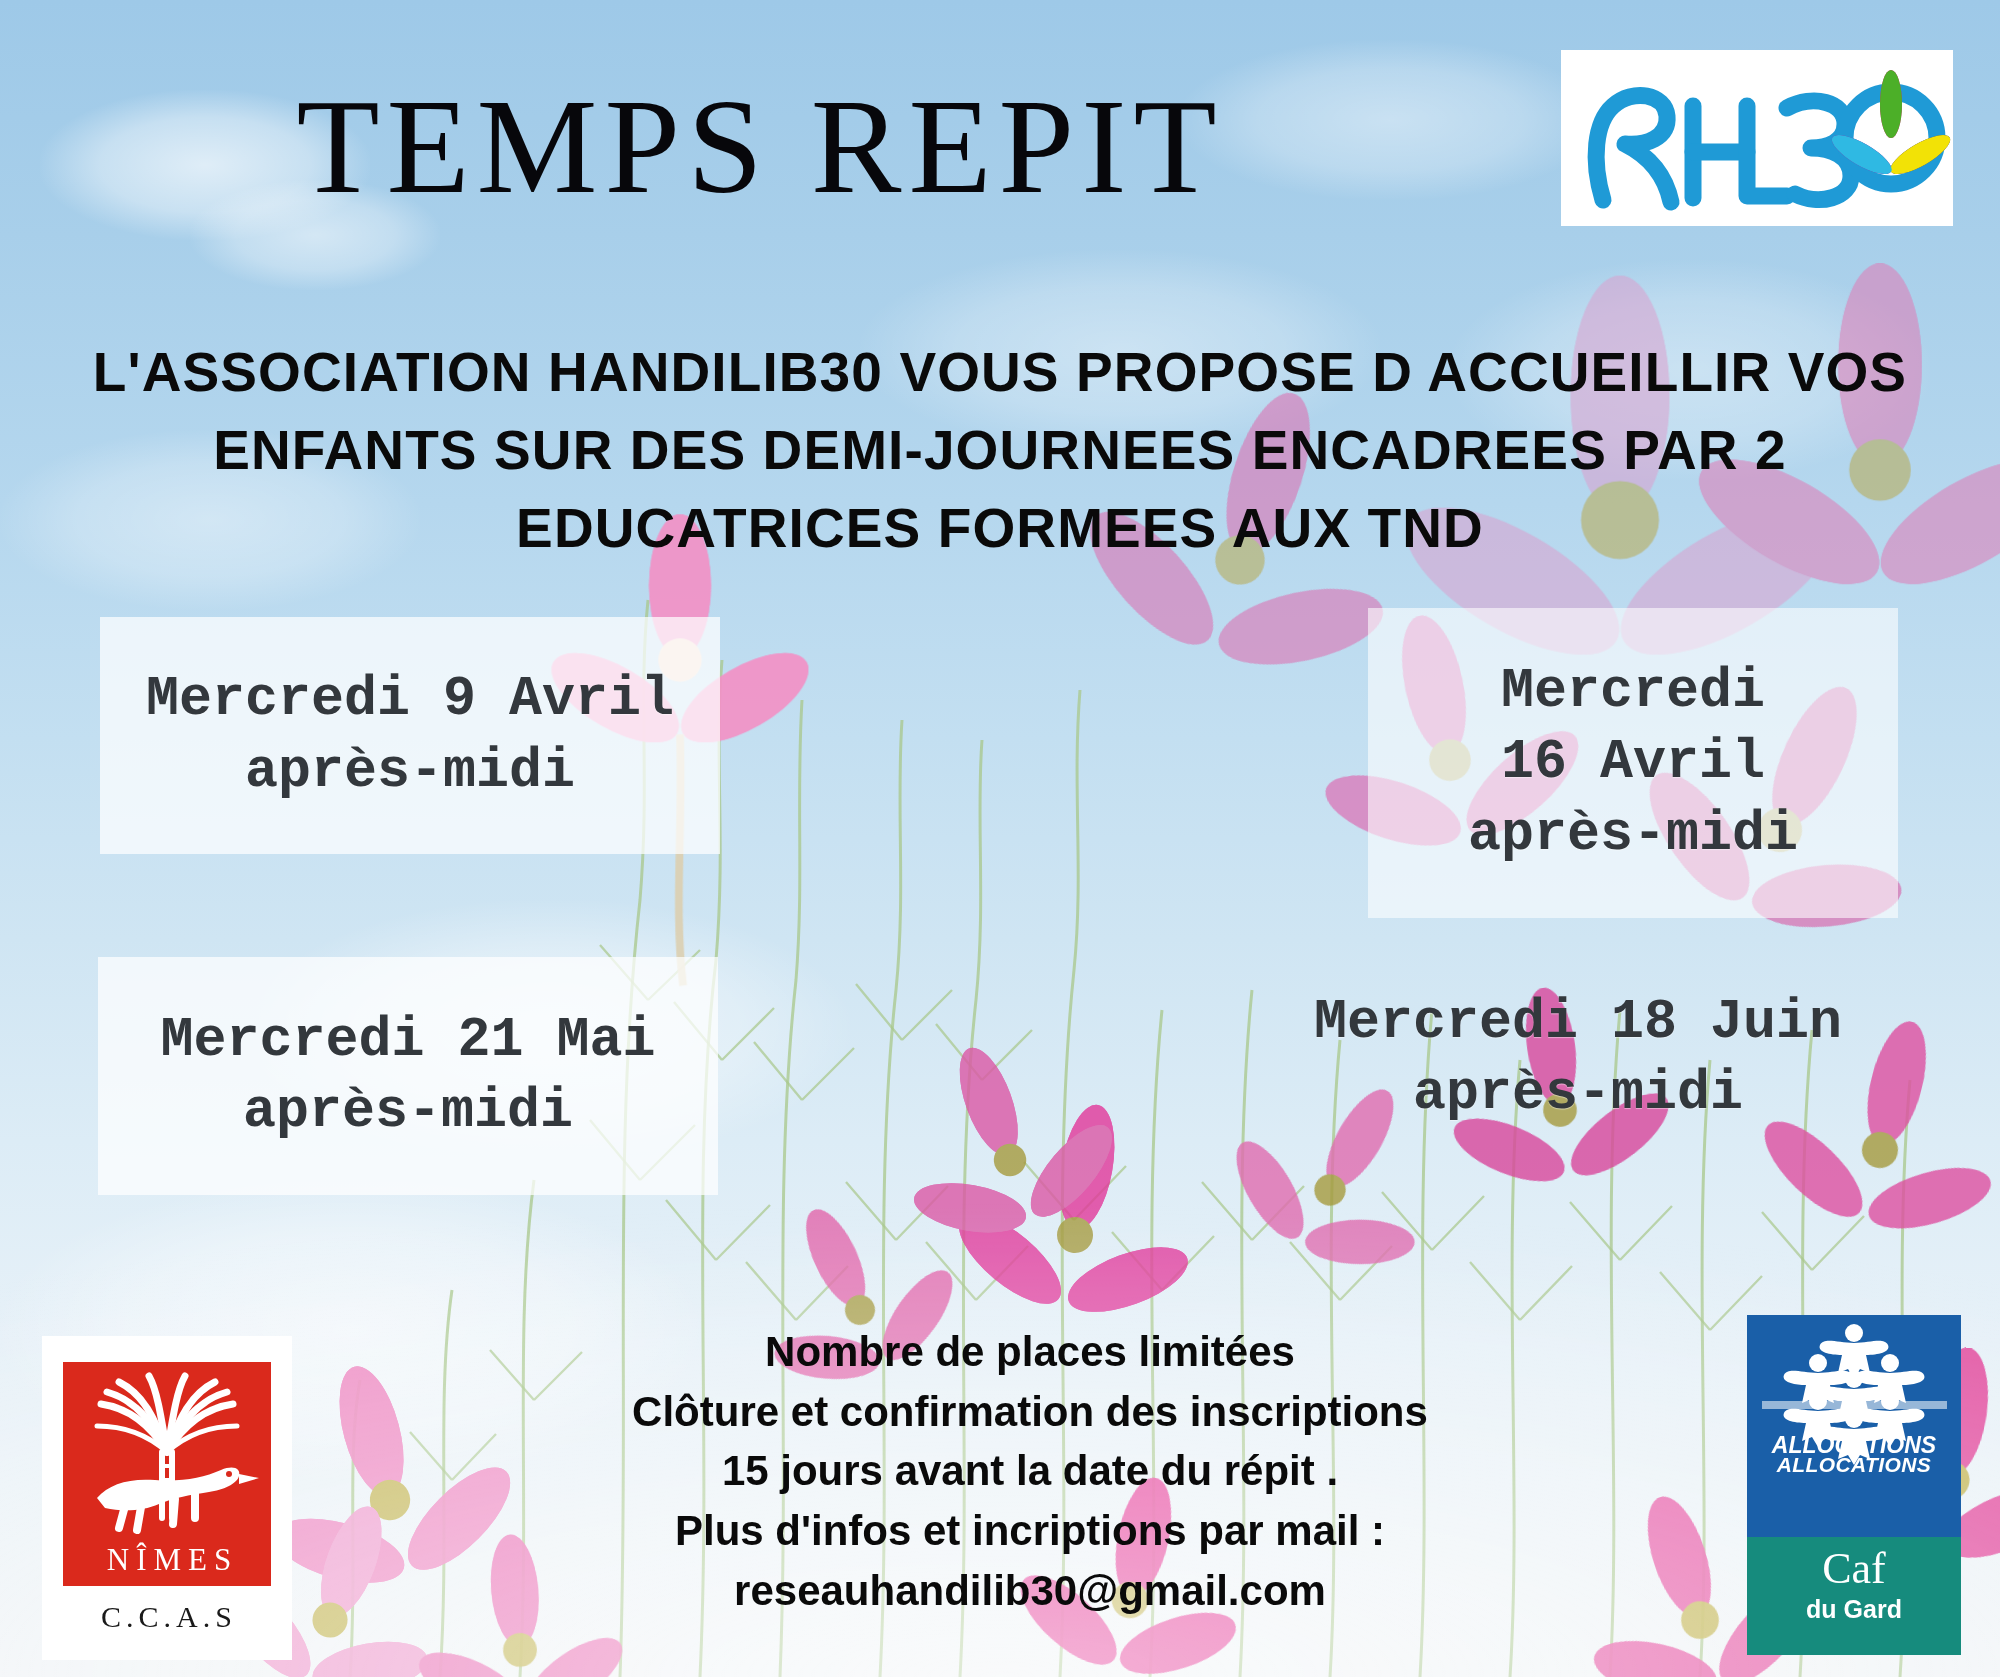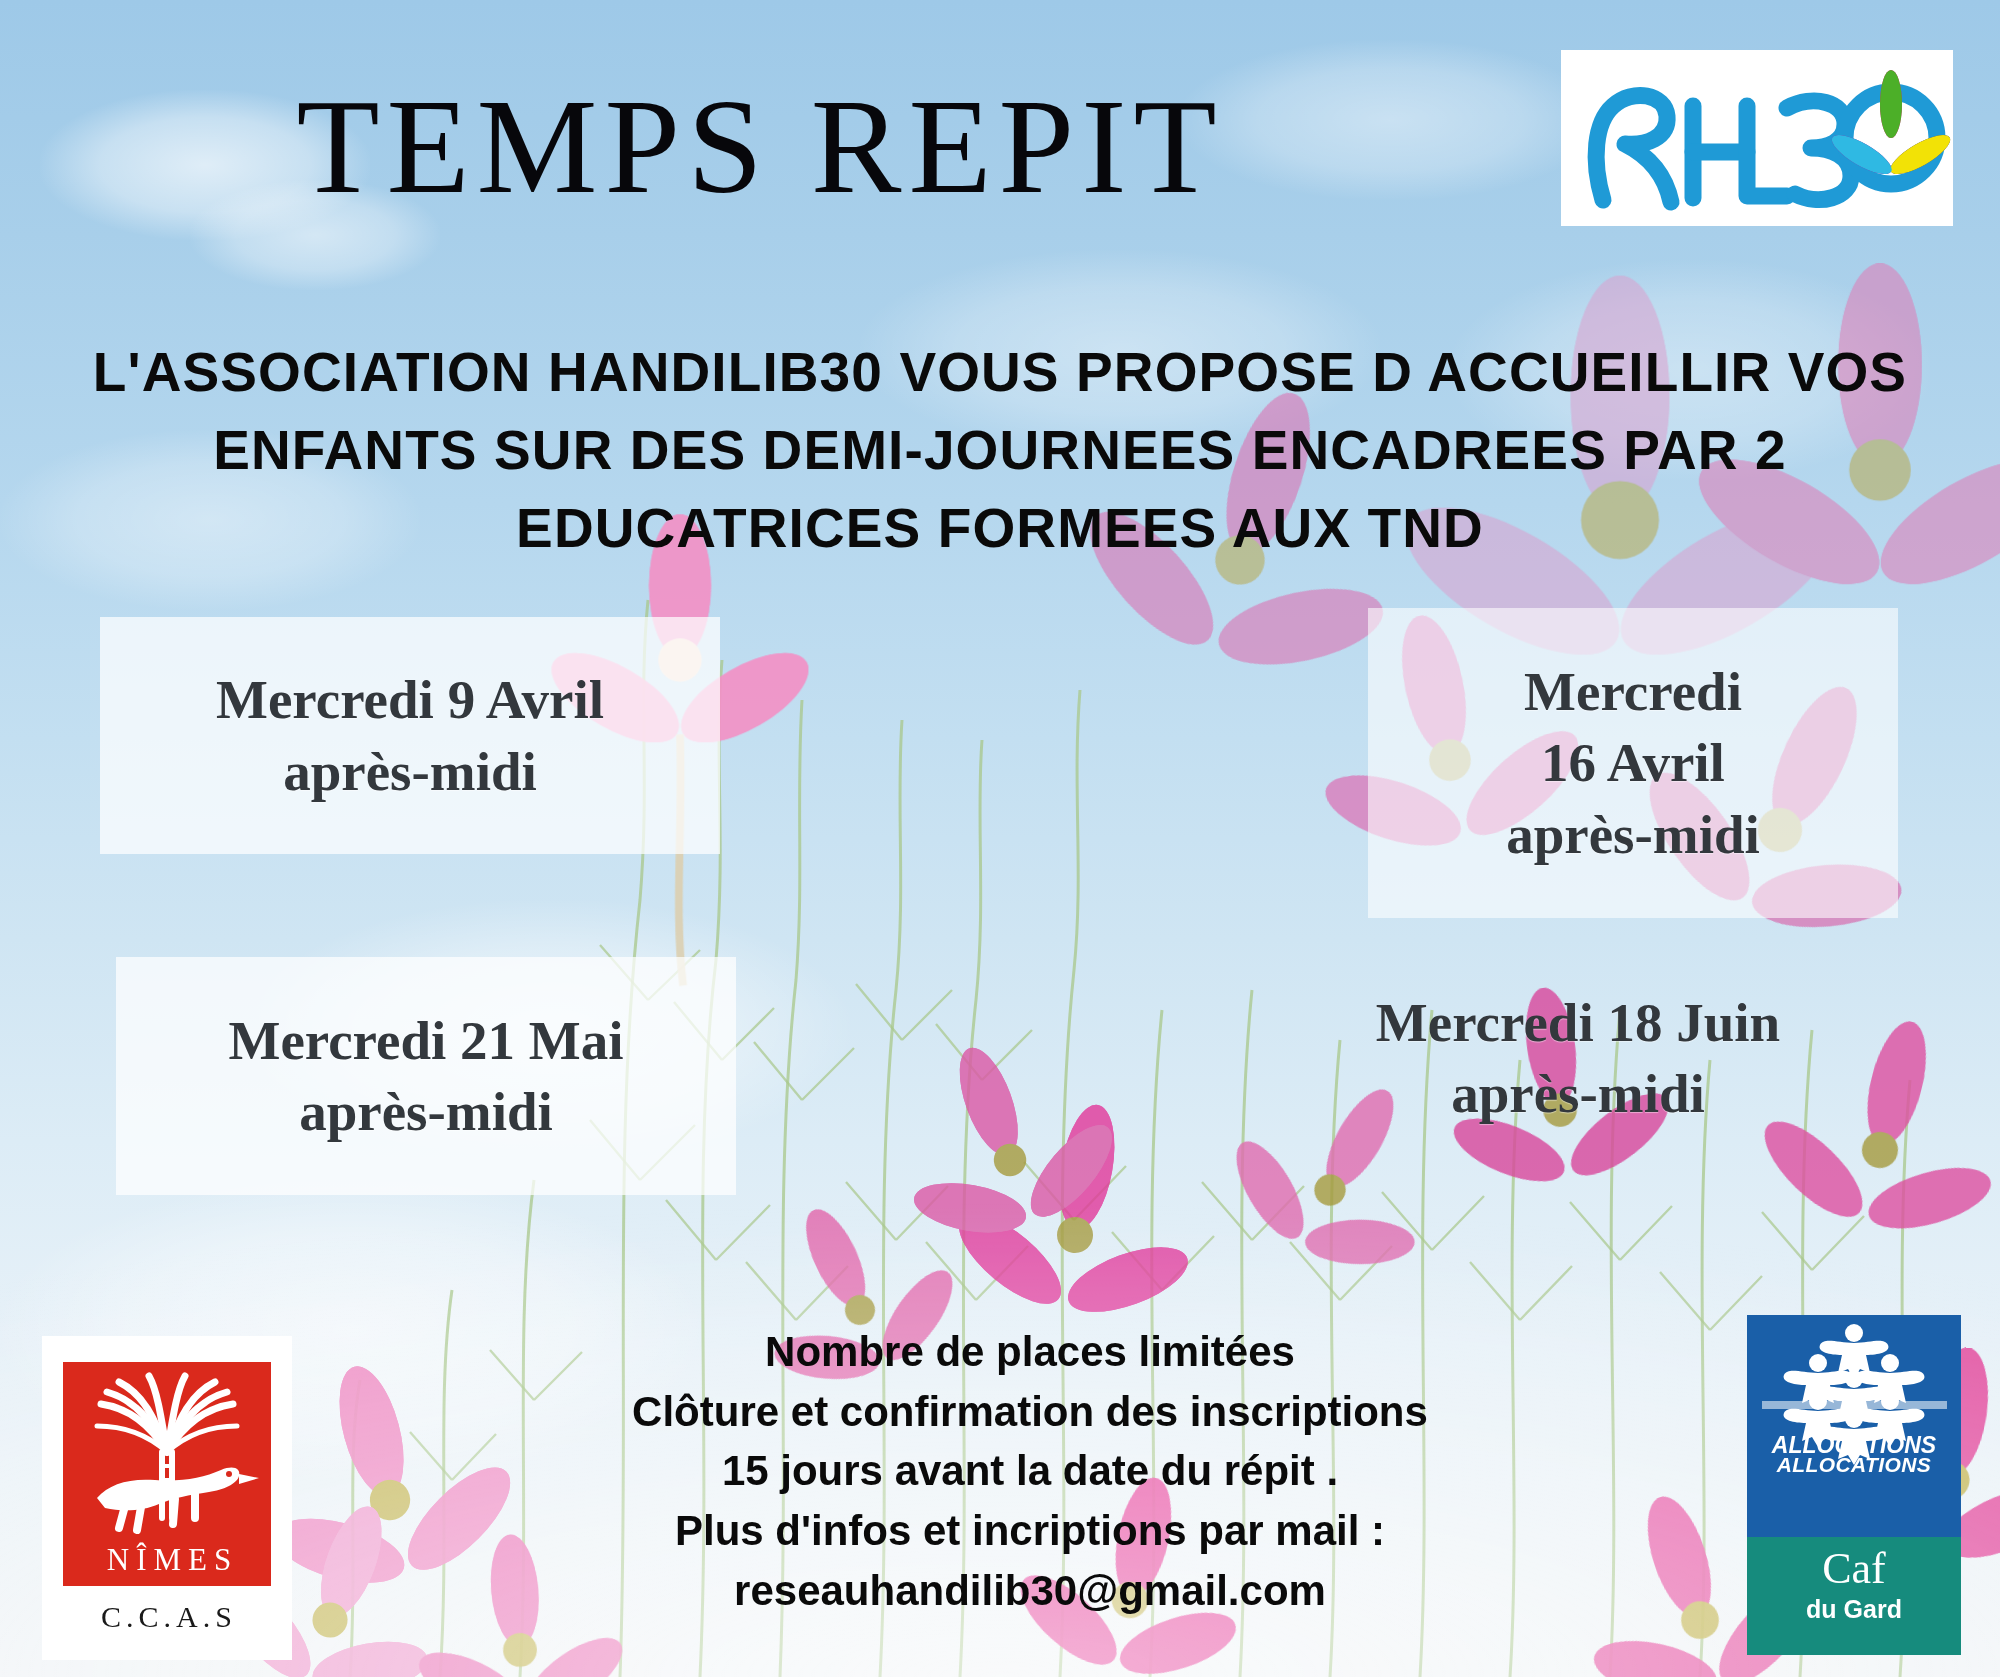--- a/index.html
+++ b/index.html
@@ -73,35 +73,35 @@
     font-size: 55px;
     line-height: 1.42;
     letter-spacing: 1.1px;
     color: #0a0a0a;
   }
 
   
   .date-box {
     position: absolute;
     background: rgba(255,255,255,.72);
-    font-family: Liberation Serif, serif;
+    font-family: Liberation Mono, monospace;
     font-weight: 700;
     font-size: 55px;
     line-height: 1.30;
     color: #33383d;
     text-align: center;
     display: flex;
     flex-direction: column;
     justify-content: center;
     align-items: center;
     text-shadow: 0 1px 1px rgba(255,255,255,.45);
   }
   #date-1 { left: 100px; top: 617px;  width: 620px; height: 237px; }
   #date-2 { left: 1368px; top: 608px; width: 530px; height: 310px; background: rgba(255,255,255,.58); }
-  #date-3 { left: 116px;  top: 957px; width: 620px; height: 238px; }
+  #date-3 { left: 98px;  top: 957px; width: 620px; height: 238px; }
   #date-4 { left: 1248px; top: 967px; width: 660px; height: 182px; background: rgba(255,255,255,0); }
 
   
   #info {
     position: absolute;
     left: 440px; top: 1322px;
     width: 1180px;
     text-align: center;
     font-family: "Liberation Sans", sans-serif;
     font-weight: 700;

